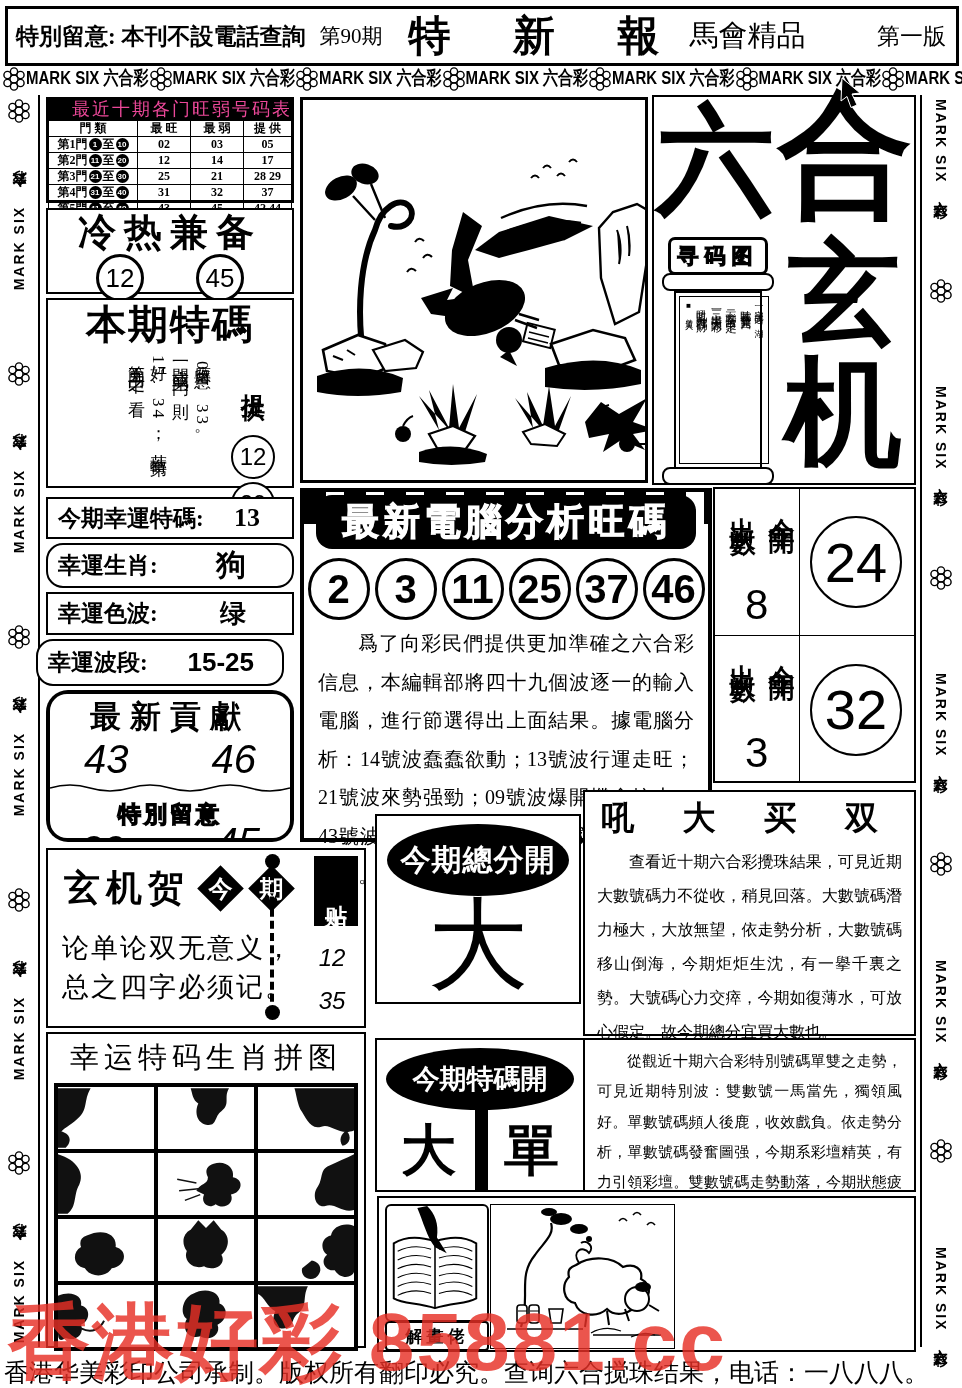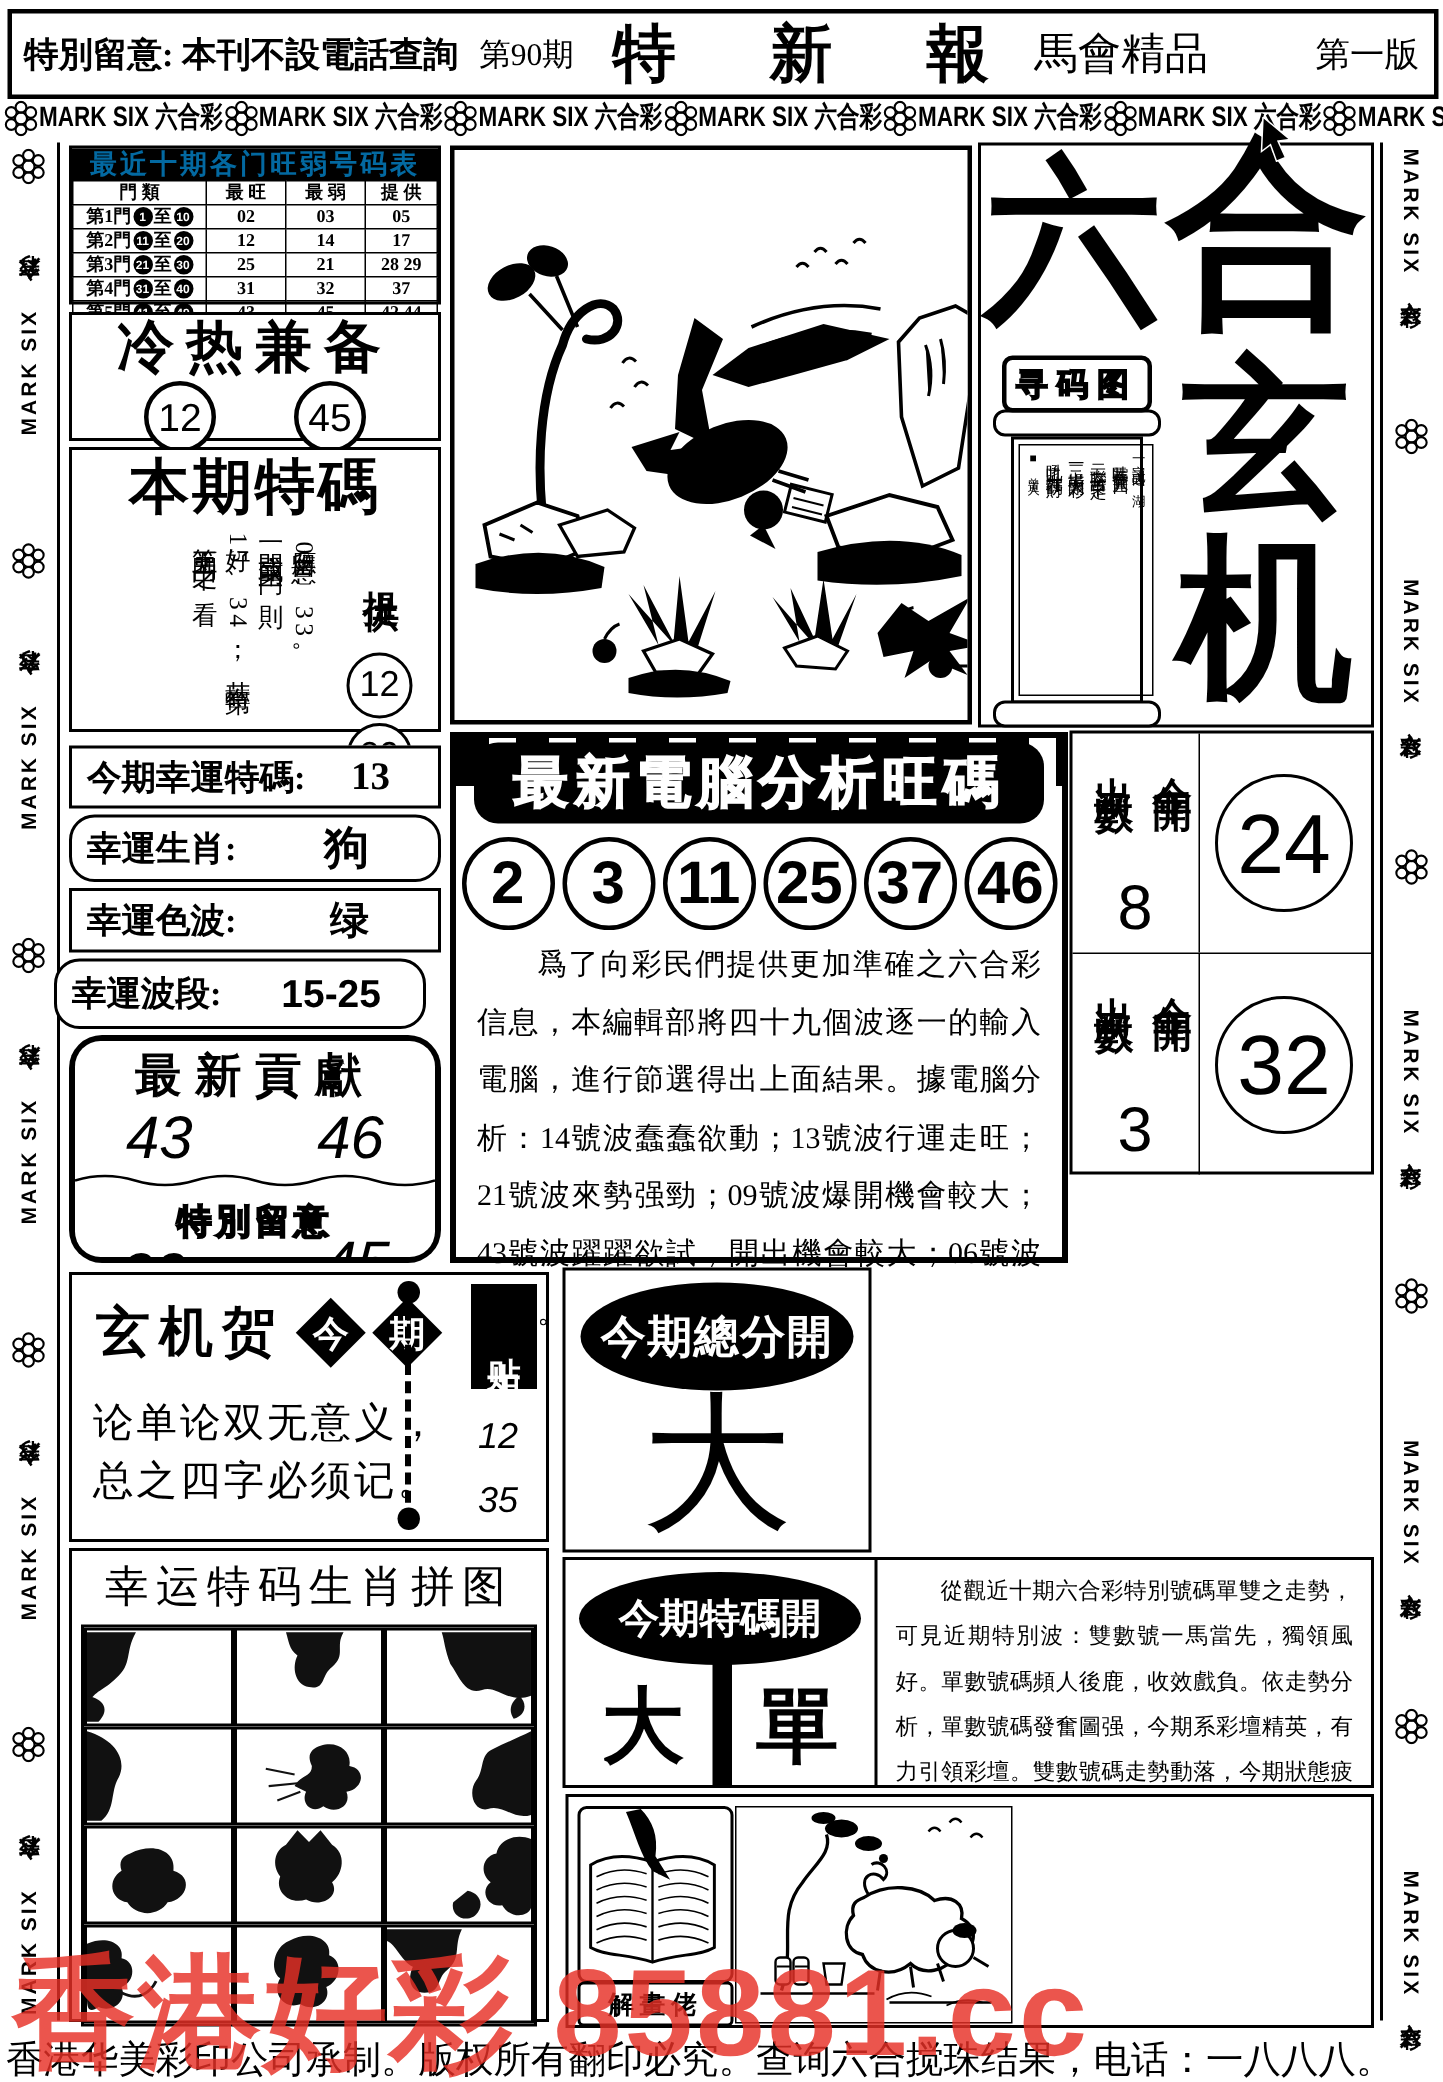--- a/index.html
+++ b/index.html
@@ -21,21 +21,21 @@
   .strip-label{font-size:15px;font-weight:bold;font-family:"Liberation Sans",sans-serif;white-space:nowrap;transform:scaleY(1.25);}
   .flower{width:24px;height:24px;flex:0 0 auto;}
   .vstrip{top:95px;width:40px;height:1252px;display:flex;flex-direction:column;align-items:center;justify-content:space-between;padding:4px 0;box-sizing:border-box;}
   .vstrip-left{left:0;border-right:2px solid #000;}
   .vstrip-right{left:920px;border-left:2px solid #000;}
   .vlabel{writing-mode:vertical-rl;font-size:14px;font-weight:bold;font-family:"Liberation Sans",sans-serif;letter-spacing:2px;white-space:nowrap;}
   .vstrip-left .vlabel{transform:rotate(180deg);}
 
   
   .table-box{left:46px;top:97px;width:248px;height:106px;}
-  .table-title{background:#000;color:#0369a1;font-size:18px;font-weight:bold;text-align:center;letter-spacing:2px;height:21px;line-height:21px;}
+  .table-title{background:#000;color:#ec4899;font-size:18px;font-weight:normal;text-align:right;letter-spacing:2px;height:21px;line-height:21px;}
   table.numtab{border-collapse:collapse;width:100%;}
   table.numtab td,table.numtab th{border:1px solid #000;font-size:12px;font-weight:bold;text-align:center;padding:0;height:15px;line-height:15px;white-space:nowrap;}
   .door-cell{display:flex;align-items:center;justify-content:center;gap:1px;}
   .bnum{display:inline-block;background:#000;color:#fff;border-radius:50%;min-width:13px;height:13px;line-height:13px;font-size:8px;text-align:center;font-family:"Liberation Sans",sans-serif;}
 
   
   .coldhot-box{left:46px;top:208px;width:248px;height:86px;}
   .coldhot-title{font-size:38px;font-weight:bold;text-align:center;letter-spacing:8px;line-height:44px;}
   .coldhot-nums{display:flex;justify-content:space-around;padding:0 22px;}
   .circle{border:3px solid #000;border-radius:50%;display:flex;align-items:center;justify-content:center;background:#fff;font-family:"Liberation Sans",sans-serif;}
@@ -119,21 +119,21 @@
   .stat-div{position:absolute;left:84px;top:0;bottom:0;border-left:1.5px solid #000;}
   .stat-circle{position:absolute;right:12px;top:50%;transform:translateY(-50%);width:88px;height:88px;font-size:56px;border-width:2.5px;}
 
   
   .bigdouble-box{left:583px;top:790px;width:333px;height:246px;}
   .bd-title{font-size:33px;font-weight:bold;text-align:center;letter-spacing:20px;margin-top:4px;white-space:nowrap;}
   .bd-para{font-size:16px;line-height:2.12;text-align:justify;text-indent:2em;margin:4px 12px 0;}
   .bd-reco{font-size:29px;font-weight:bold;text-align:center;margin-top:0;}
 
   
-  .totalopen-box{left:375px;top:845px;width:206px;height:190px;}
+  .totalopen-box{left:375px;top:814px;width:206px;height:190px;}
   .ellipse{background:#000;border-radius:50%;display:flex;align-items:center;justify-content:center;margin:8px auto 0;}
   .ellipse span{color:#fff;font-weight:bold;}
   .to-ellipse{width:182px;height:72px;}
   .to-ellipse span{font-size:30px;letter-spacing:1px;}
   .to-value{font-size:100px;text-align:center;line-height:1.0;margin-top:0;}
 
   
   .specialopen-box{left:375px;top:1038px;width:541px;height:154px;}
   .so-left{position:absolute;left:0;top:0;width:208px;height:100%;border-right:2px solid #000;box-sizing:border-box;}
   .so-ellipse{width:188px;height:62px;position:relative;z-index:2;}
@@ -722,20 +722,25 @@
       <div class="stat-labels">
           <p>今年開</p>
           <p>出次數</p>
         </div>
       <div class="stat-count">3</div>
       <div class="stat-div"></div>
       <div class="circle stat-circle">32</div>
     </div>
   </div>
 
+  <div class="box bigdouble-box">
+    <div class="bd-title">吼 大 买 双</div>
+    <div class="bd-para">查看近十期六合彩攪珠結果，可見近期大數號碼力不從收，稍見回落。大數號碼潛力極大，大放無望，依走勢分析，大數號碼移山倒海，今期炬炬生沈，有一擧千裏之勢。大號碼心力交瘁，今期如復薄水，可放心假定。故今期總分宜買大數也。</div>
+    <div class="bd-reco">推介：13、18</div>
+  </div>
 
   <div class="box totalopen-box">
     <div class="ellipse to-ellipse">
         <span>今期總分開</span>
       </div>
     <div class="to-value">大</div>
   </div>
 
   <div class="box specialopen-box">
     <div class="so-left">

